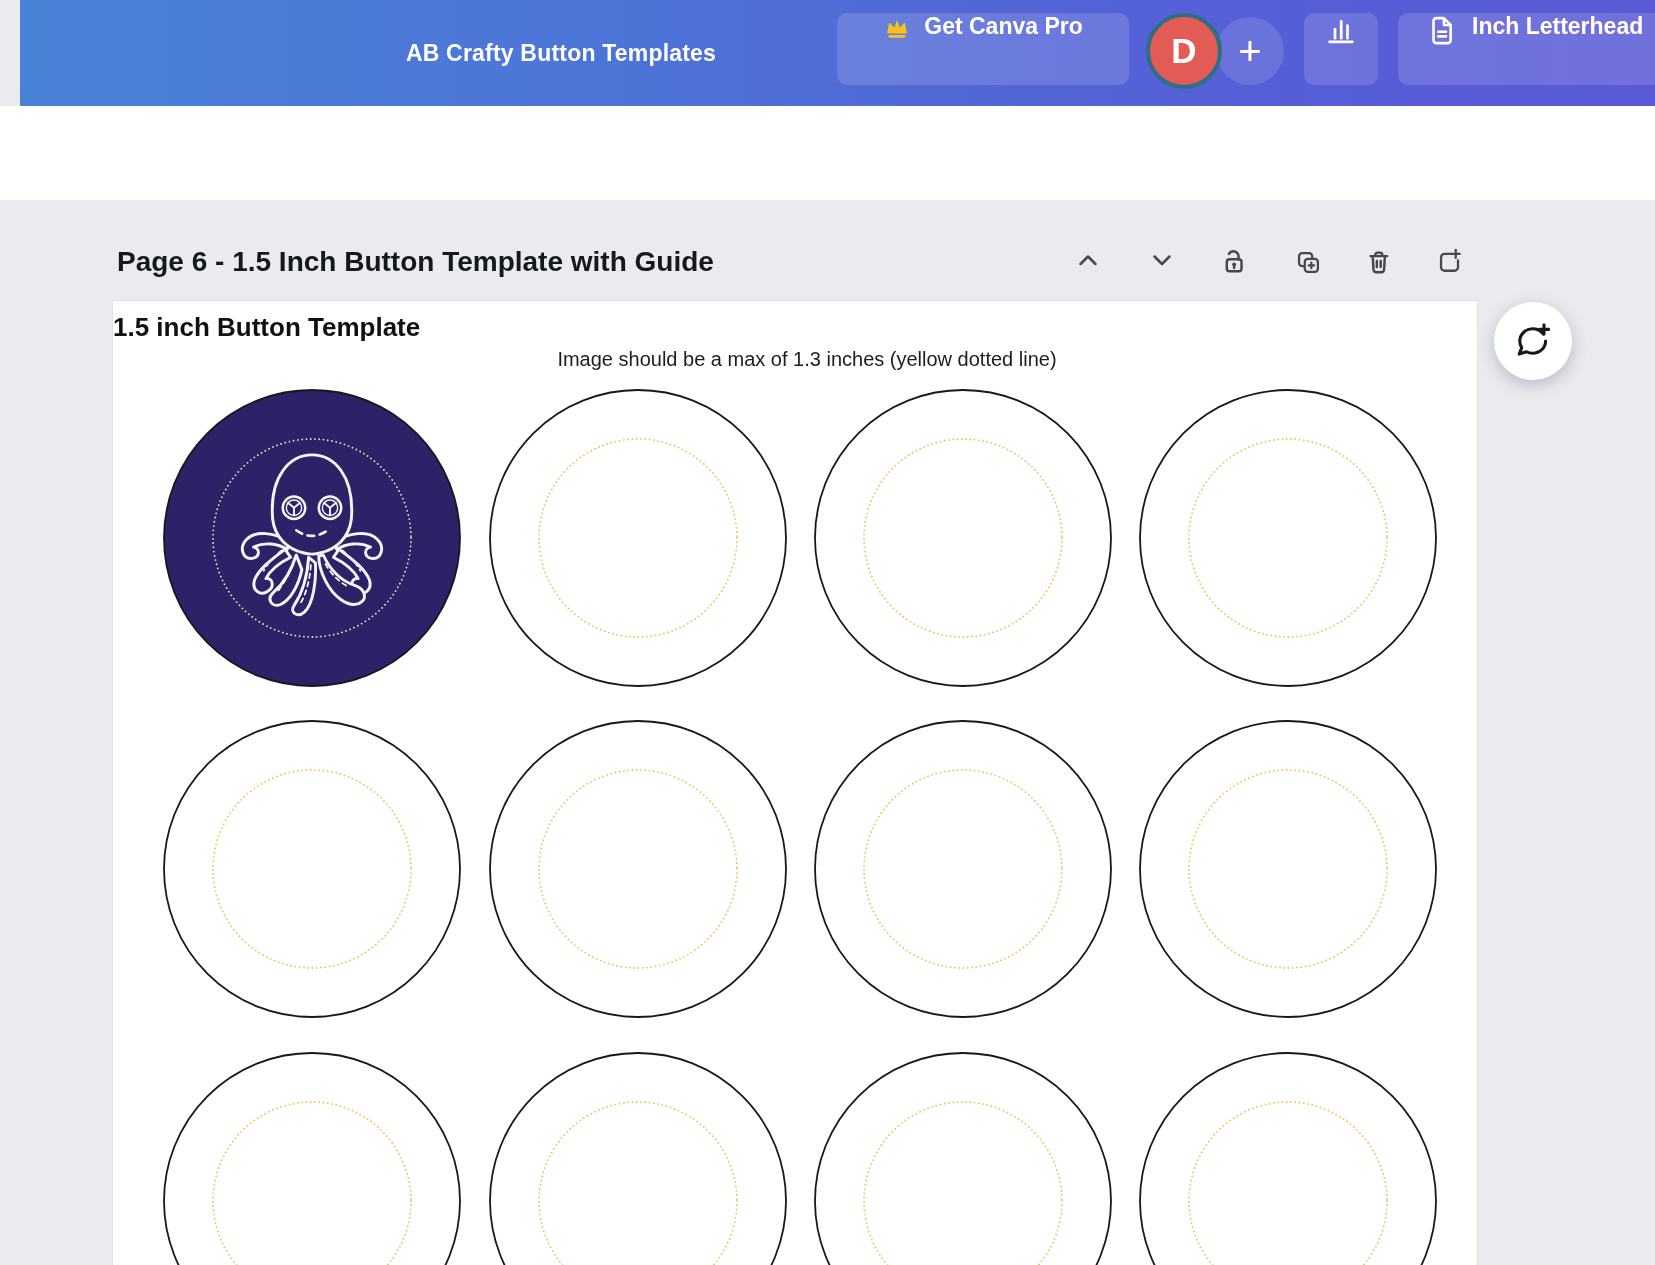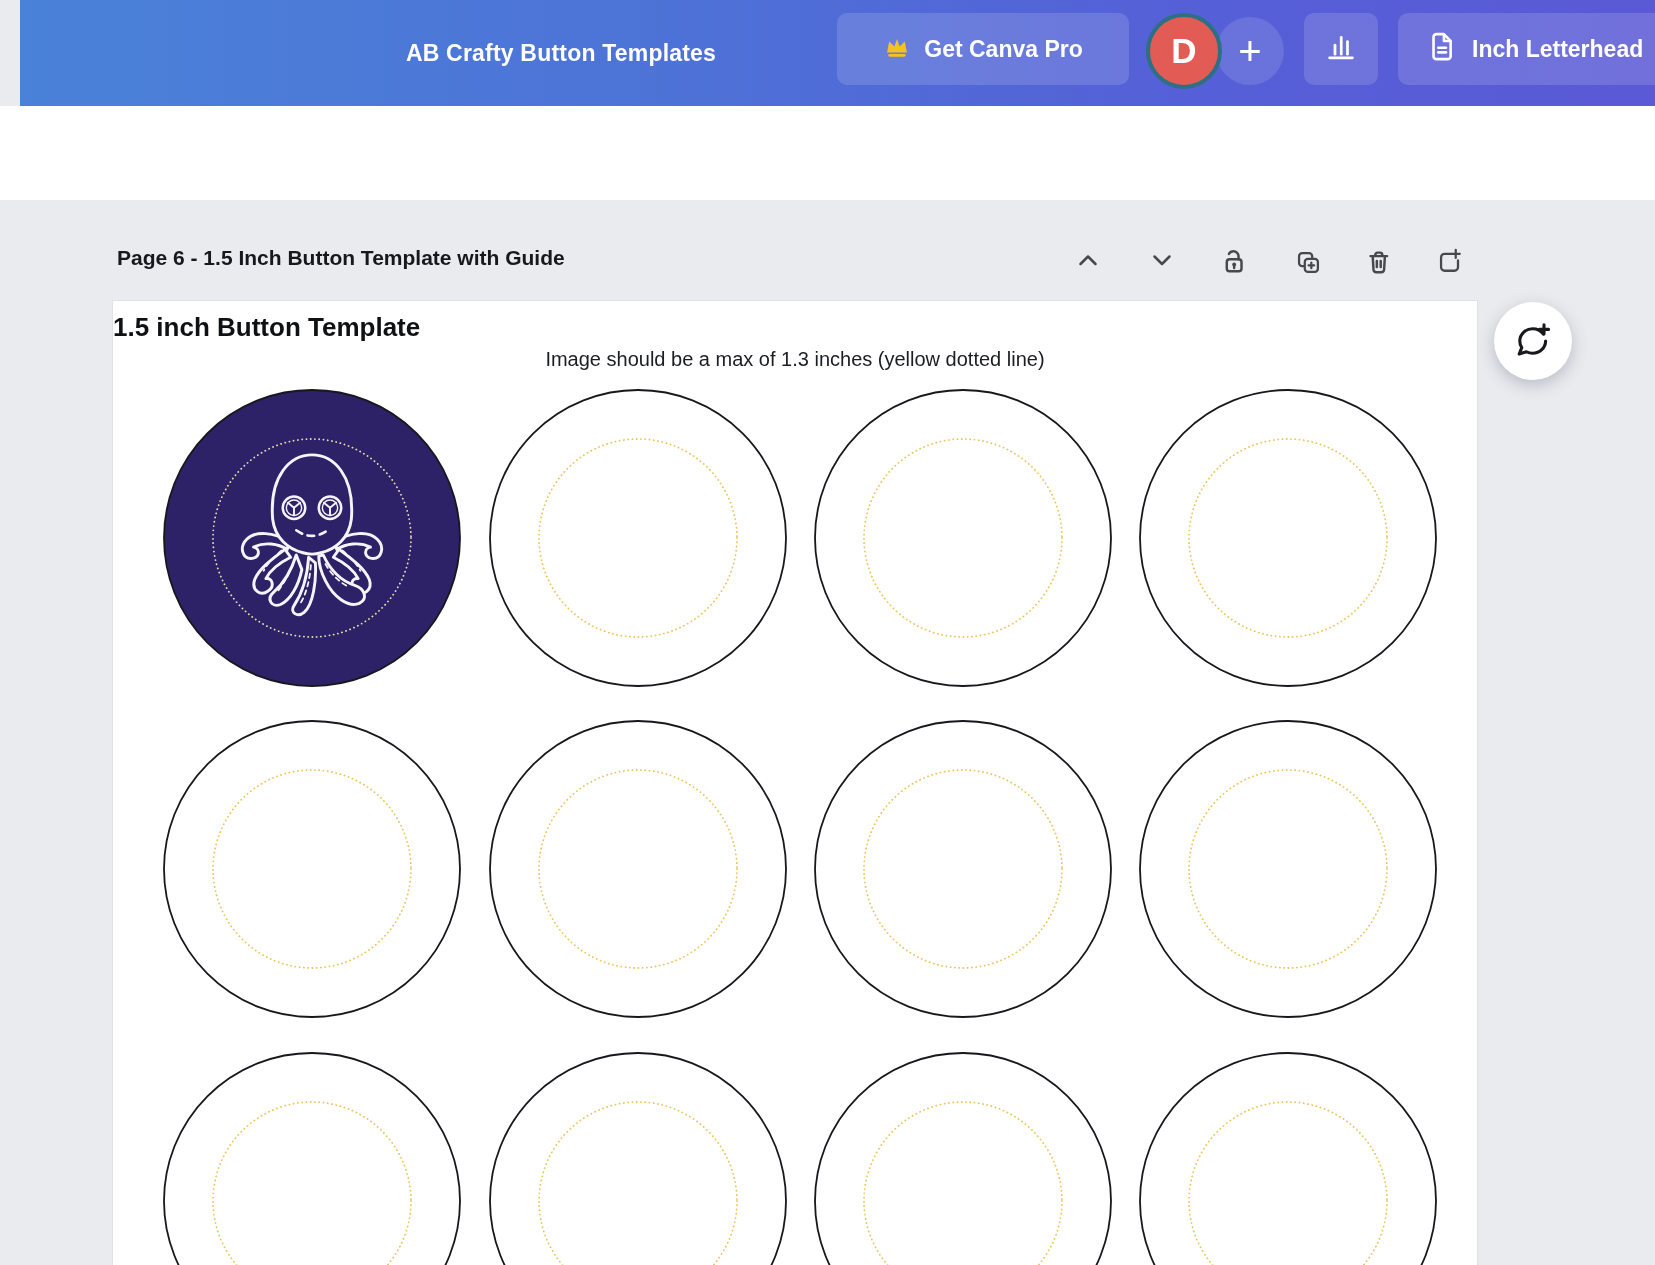--- a/index.html
+++ b/index.html
@@ -6,45 +6,45 @@
   body{
     width:1655px;height:1265px;overflow:hidden;position:relative;
     background:#e9ebee;font-family:"Liberation Sans",sans-serif;
     -webkit-font-smoothing:antialiased;
   }
   
   .topbar{position:absolute;left:0;top:0;width:1655px;height:106px;
     background:linear-gradient(90deg,#4a82d8 0%,#4d73d7 38%,#5560d7 70%,#5b59d6 100%);margin-left:20px;}
   .topbar-title{position:absolute;left:541px;top:53px;transform:translate(-50%,-50%);
     color:#ffffff;font-size:23px;font-weight:700;white-space:nowrap;letter-spacing:.2px}
-  .tb-btn{position:absolute;display:flex;align-items:center;justify-content:center;
+  .tb-btn{position:absolute;display:flex;align-items:flex-start;justify-content:center;
     background:rgba(255,255,255,.14);border-radius:10px;color:#fff;cursor:pointer;white-space:nowrap}
   .tb-getpro{left:817px;top:13px;width:292px;height:72px;gap:13px;font-size:23px;font-weight:700}
   .tb-avatar{position:absolute;left:1126px;top:13px;width:68px;height:68px;border-radius:50%;
     background:#e25b55;border:4px solid #2b7083;box-sizing:content-box;z-index:2;
     display:flex;align-items:center;justify-content:center;color:#fff;font-size:35px;font-weight:700}
   .tb-plus{position:absolute;left:1196px;top:17px;width:68px;height:68px;border-radius:50%;
     background:rgba(255,255,255,.12);z-index:1;display:flex;align-items:center;justify-content:center;
     color:#fff;font-size:40px;font-weight:400;line-height:1}
   .tb-chart{left:1284px;top:13px;width:74px;height:72px}
   .tb-print{left:1378px;top:13px;width:330px;height:72px;gap:14px;font-size:23px;font-weight:700;
     justify-content:flex-start;padding-left:26px;box-sizing:border-box}
   
   .white-strip{position:absolute;left:0;top:106px;width:1655px;height:94px;background:#ffffff}
   
-  .pagehdr-title{position:absolute;left:117px;top:246px;font-size:21px;font-weight:700;color:#15181d;white-space:nowrap}
+  .pagehdr-title{position:absolute;left:117px;top:246px;font-size:28px;font-weight:700;color:#15181d;white-space:nowrap}
   .hicon{position:absolute;top:243px;width:34px;height:34px;display:flex;align-items:center;justify-content:center;
     border-radius:6px;cursor:pointer}
   .hicon svg{display:block}
   
   .page{position:absolute;left:113px;top:301px;width:1364px;height:1100px;background:#ffffff;
     box-shadow:0 0 0 1px rgba(64,70,86,.06)}
   .pg-heading{position:absolute;left:0;width:100%;top:11px;
     font-size:26px;font-weight:700;color:#101114}
-  .pg-sub{position:absolute;left:0;width:100%;top:47px;text-align:center;
+  .pg-sub{position:absolute;left:12px;width:100%;top:47px;text-align:center;
     font-size:20px;font-weight:400;color:#1b1d22}
   .cell{position:absolute;width:300px;height:300px}
   .cell svg{position:absolute;left:0;top:0}
   .octo{position:absolute}
   
   .fab{position:absolute;left:1494px;top:302px;width:78px;height:78px;border-radius:50%;
     background:#ffffff;box-shadow:0 5px 16px rgba(75,80,105,.30);
     display:flex;align-items:center;justify-content:center;cursor:pointer}
 </style>
 </head>

